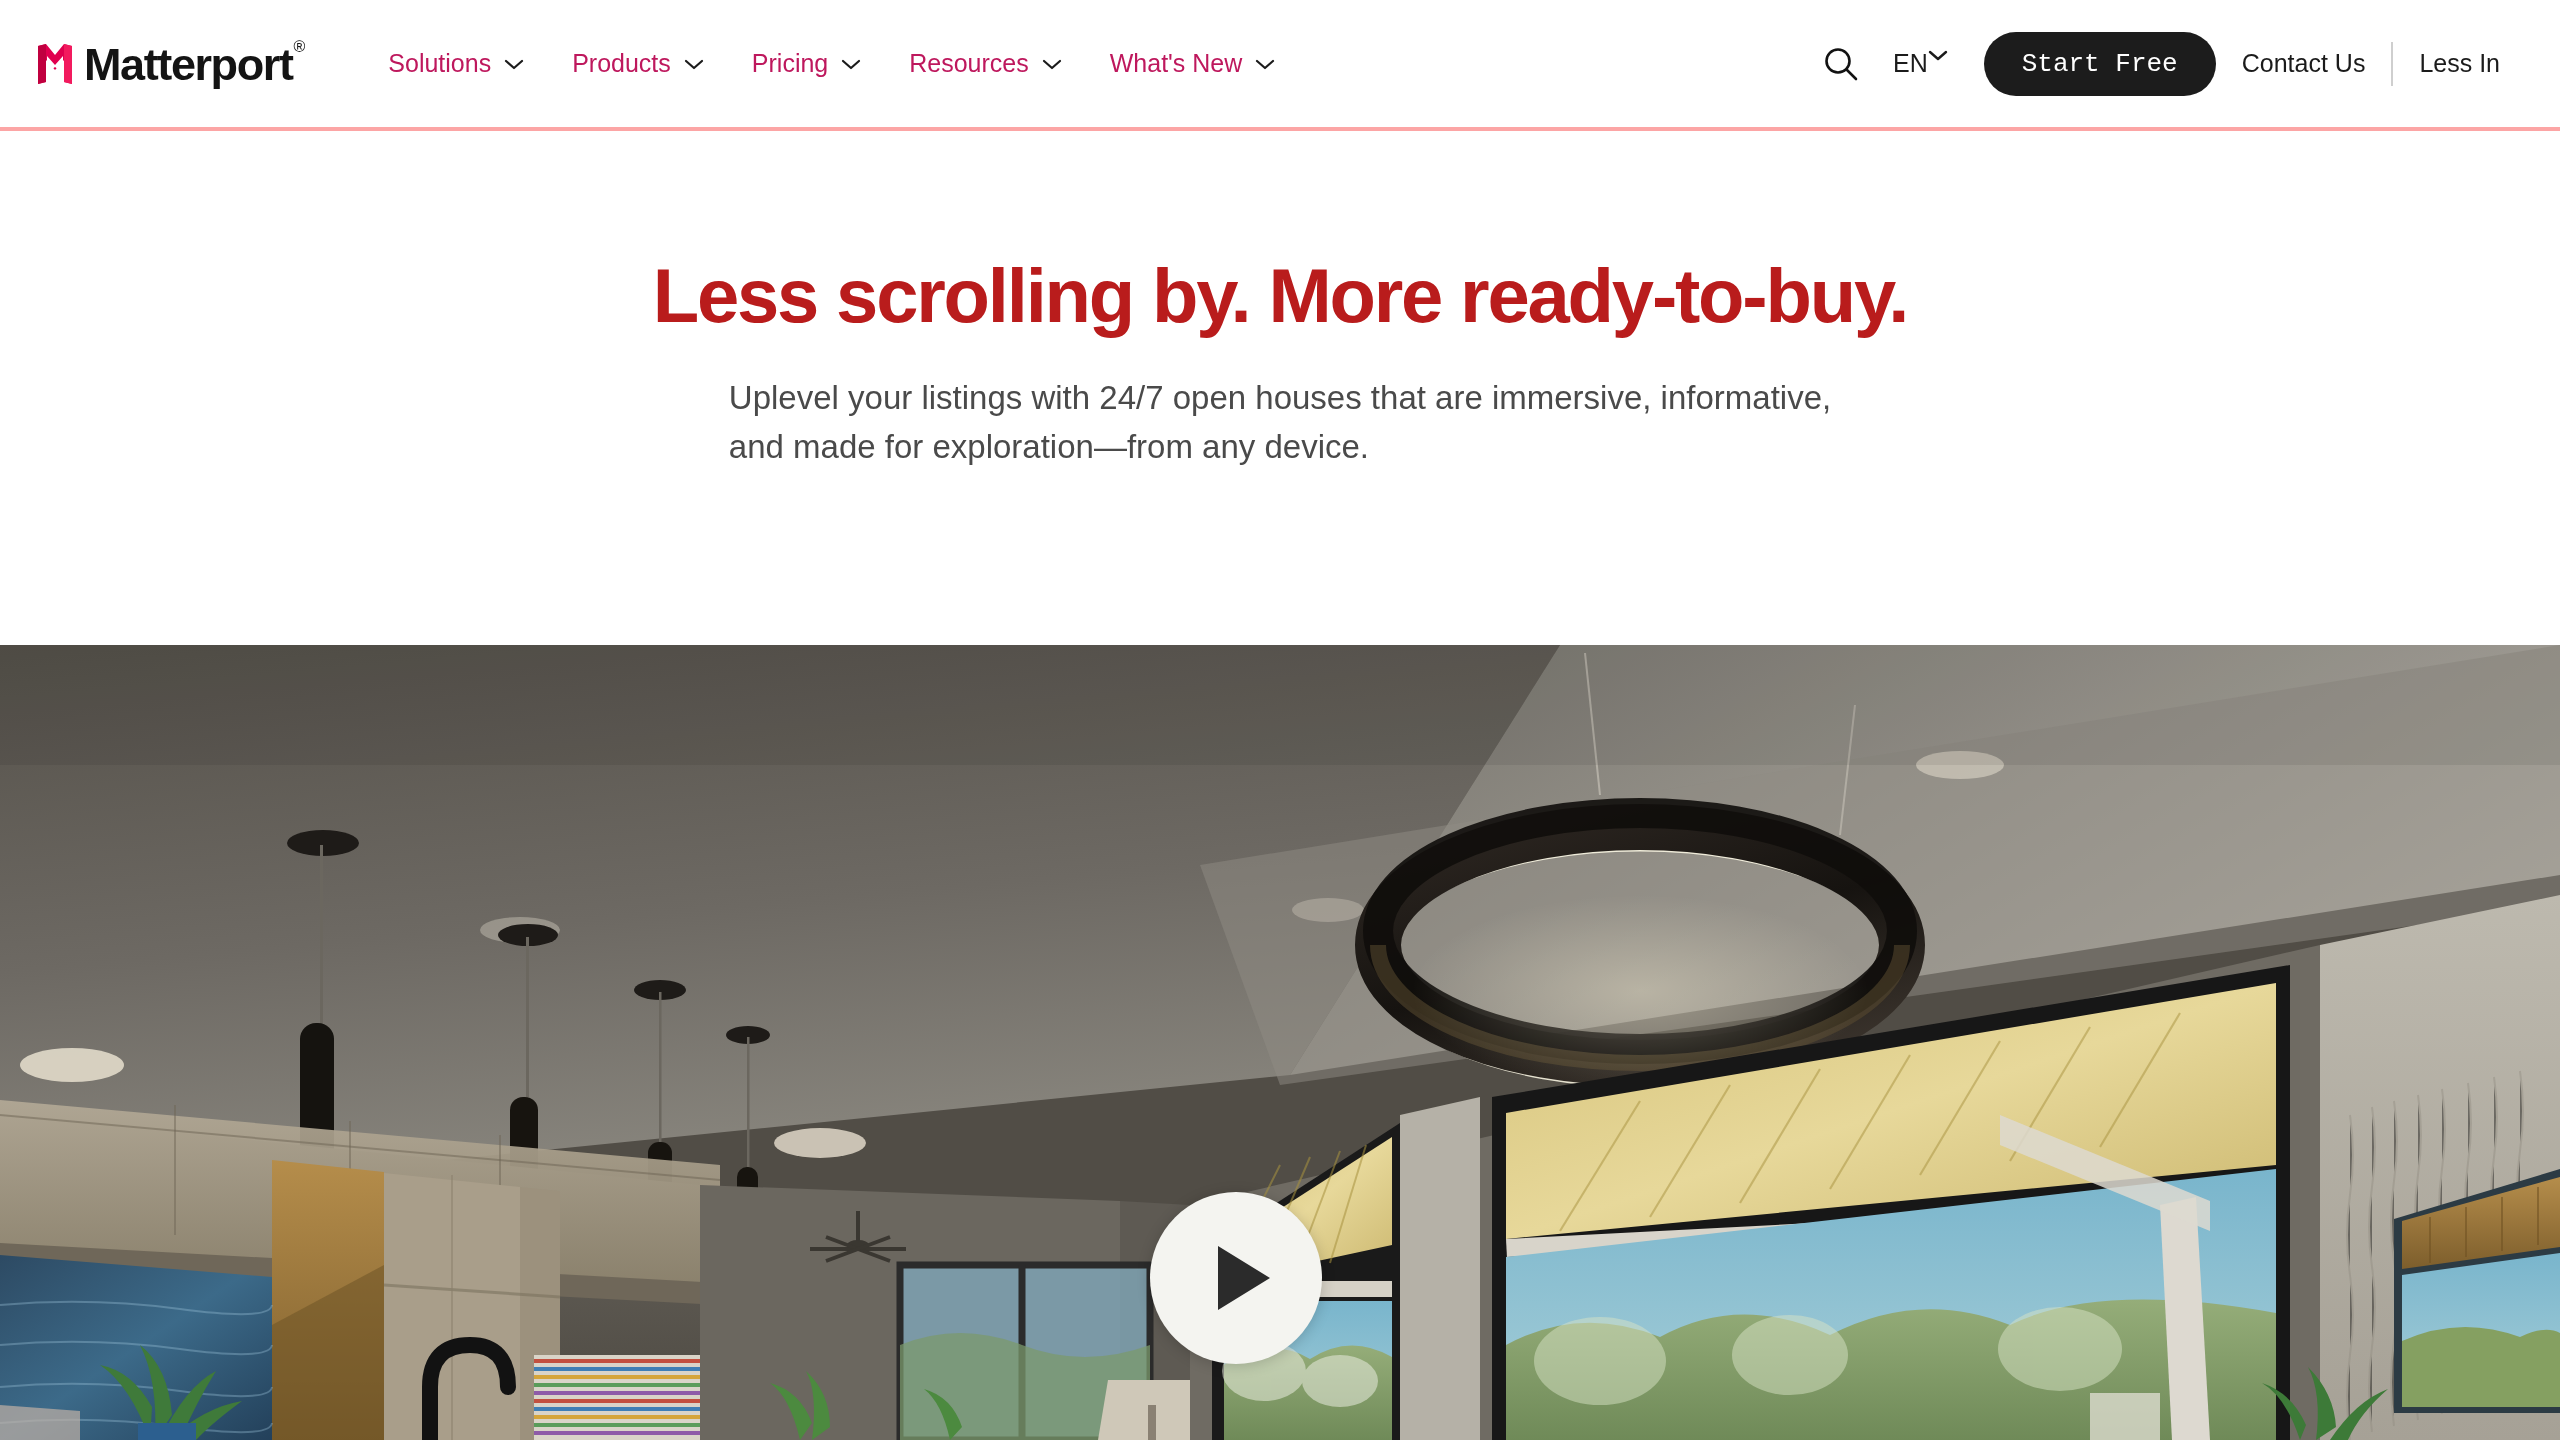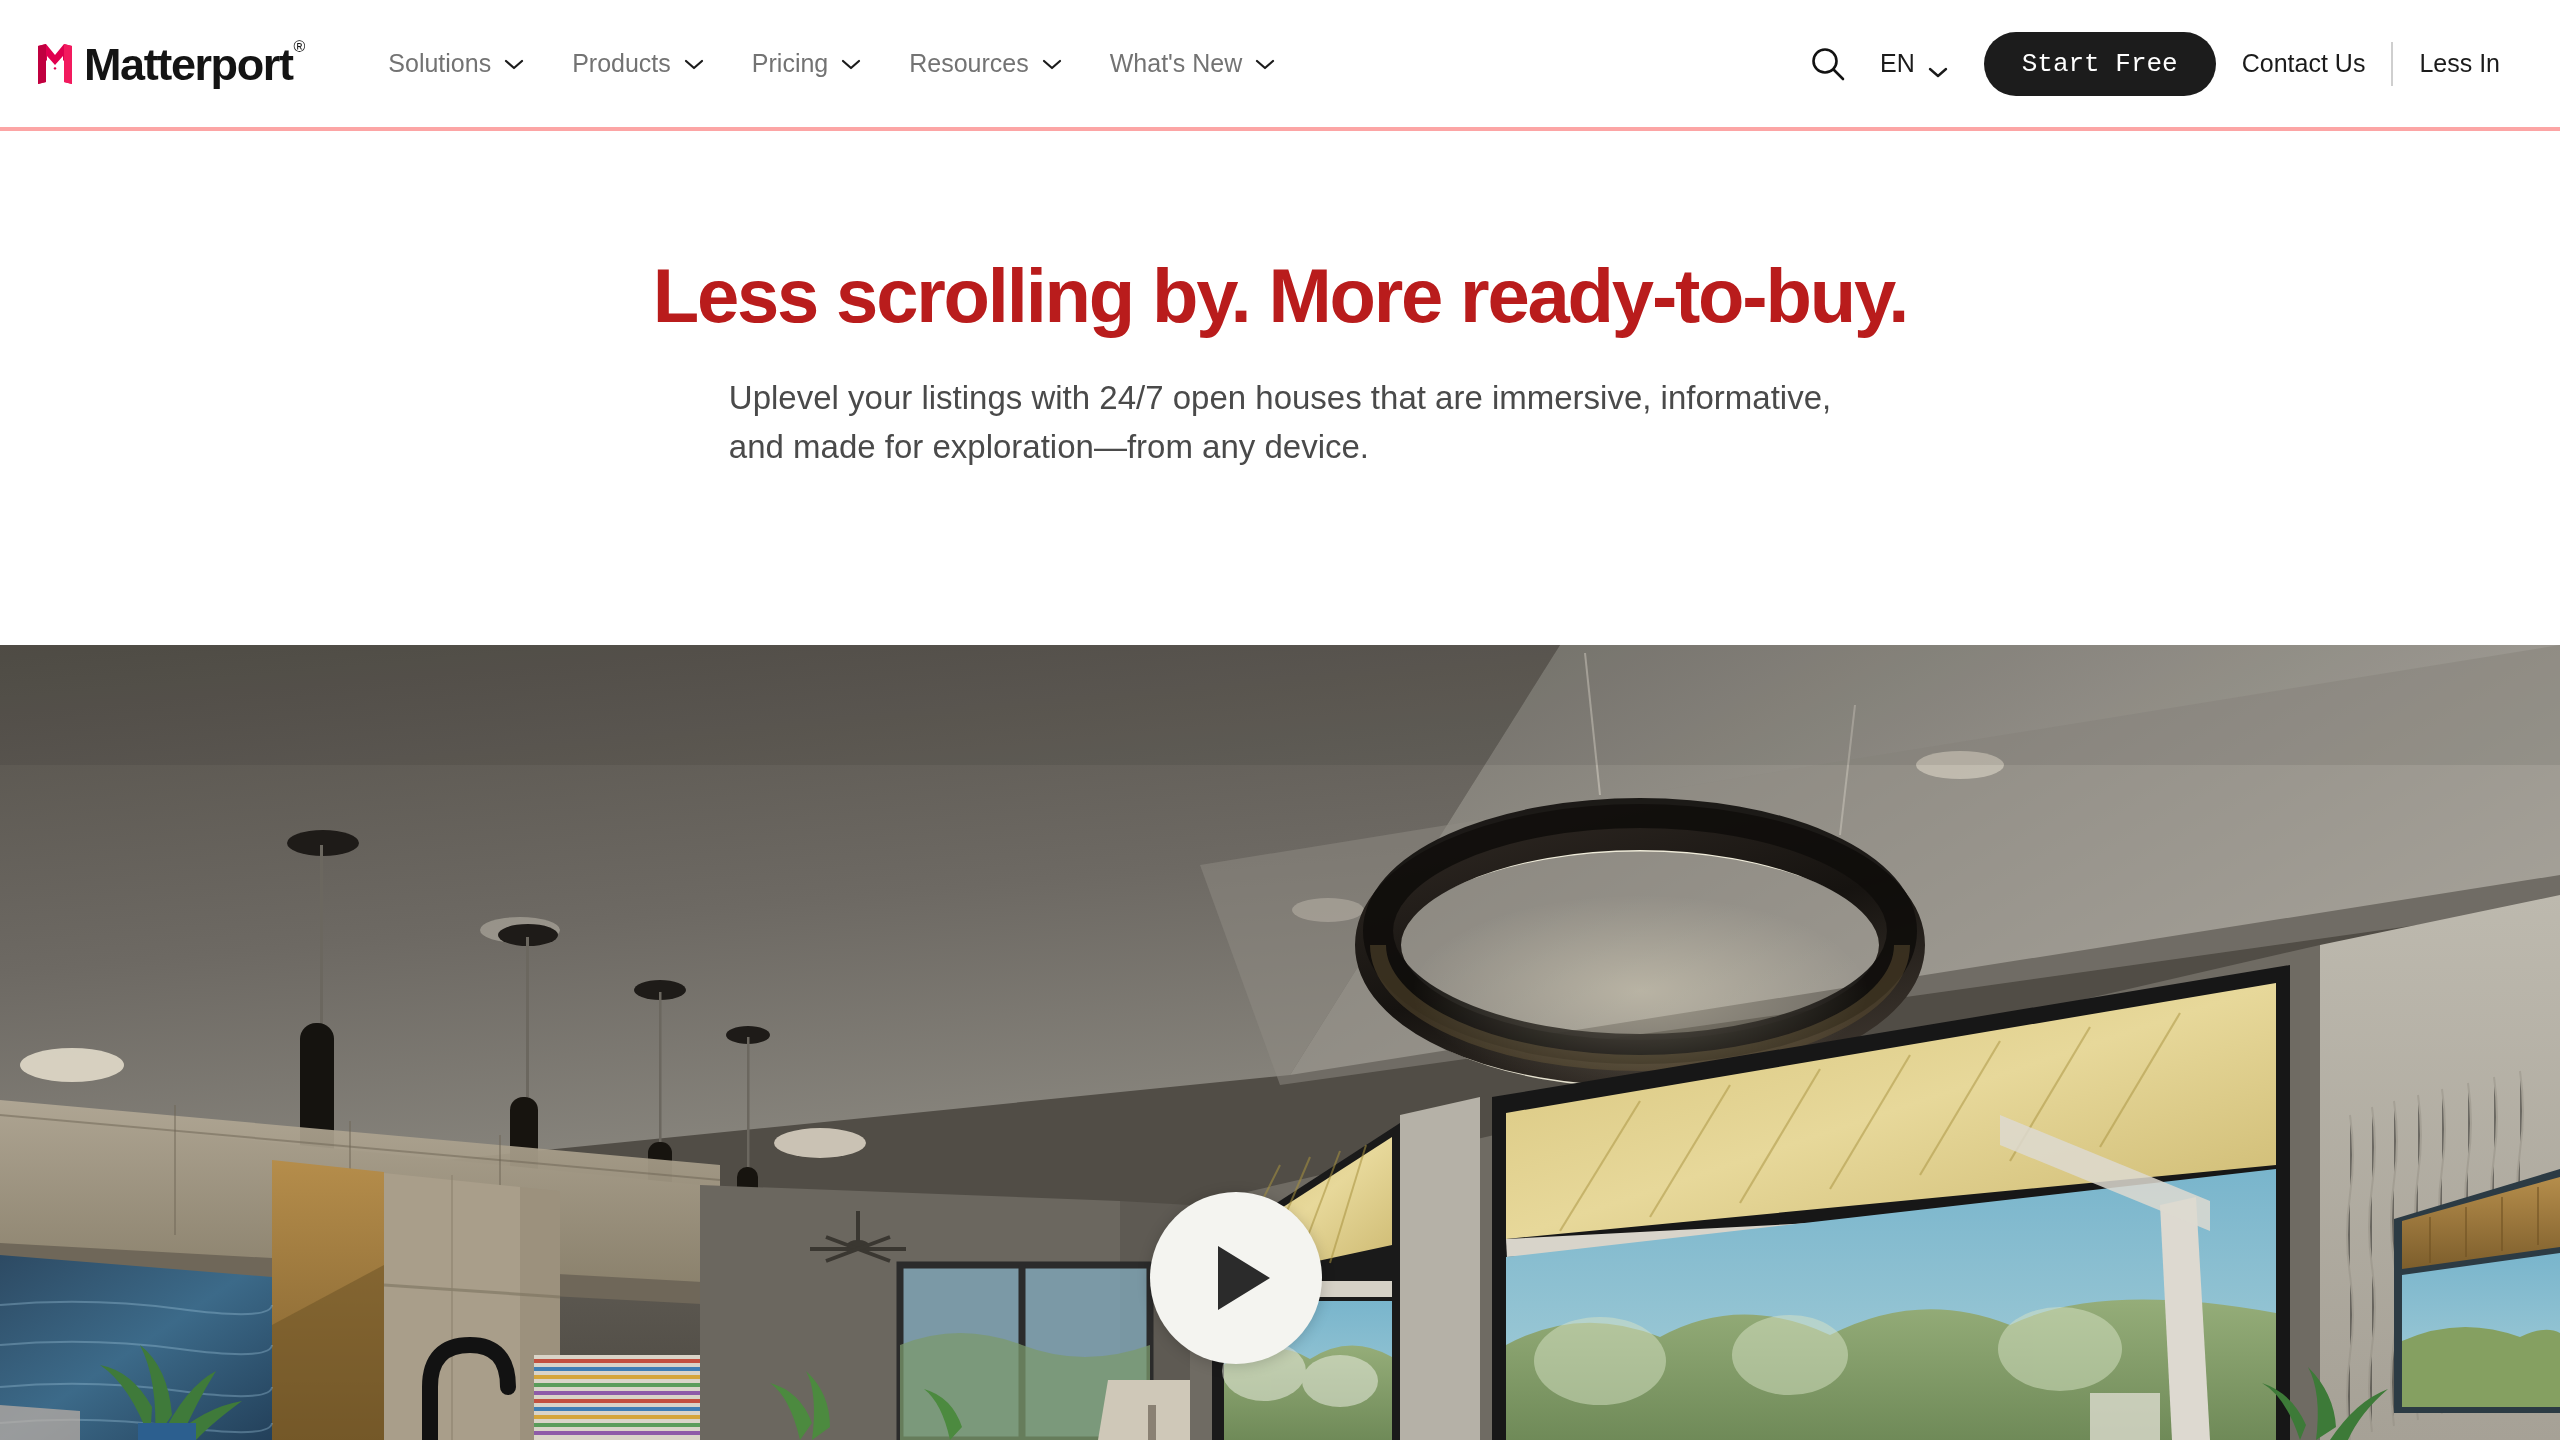--- a/index.html
+++ b/index.html
@@ -38,34 +38,34 @@
   .nav-links{
     display:flex; align-items:center;
     margin-left:60px; height:100%;
   }
   .nav-item{
     display:flex; align-items:center; gap:13px;
     padding:0 24px; height:100%;
     cursor:pointer; user-select:none;
   }
   .nav-item-label{
-    font-size:25px; color:#737373; font-weight:400; white-space:nowrap;
+    font-size:25px; color:#be185d; font-weight:400; white-space:nowrap;
   }
   .chev{ display:block; width:20px; height:12px; flex:0 0 auto;}
 
   .nav-right{
     margin-left:auto; display:flex; align-items:center; height:100%;
     padding-right:34px;
   }
   .search-btn{
     width:52px; height:52px; display:flex; align-items:center; justify-content:center;
     cursor:pointer; margin-right:26px;
   }
   .lang{
-    display:flex; align-items:flex-end; gap:13px; cursor:pointer; margin-right:36px;
+    display:flex; align-items:flex-start; cursor:pointer; margin-right:36px;
   }
   .lang-label{ font-size:25px; color:#1b1b1b; font-weight:500;}
   .cta{
     background:#1c1c1c; color:#ffffff;
     font-size:26px; font-weight:500;
     border:none; border-radius:999px;
     padding:0 38px; height:64px;
     display:flex; align-items:center; justify-content:center;
     cursor:pointer; white-space:nowrap;
     font-family:Liberation Mono, monospace;

